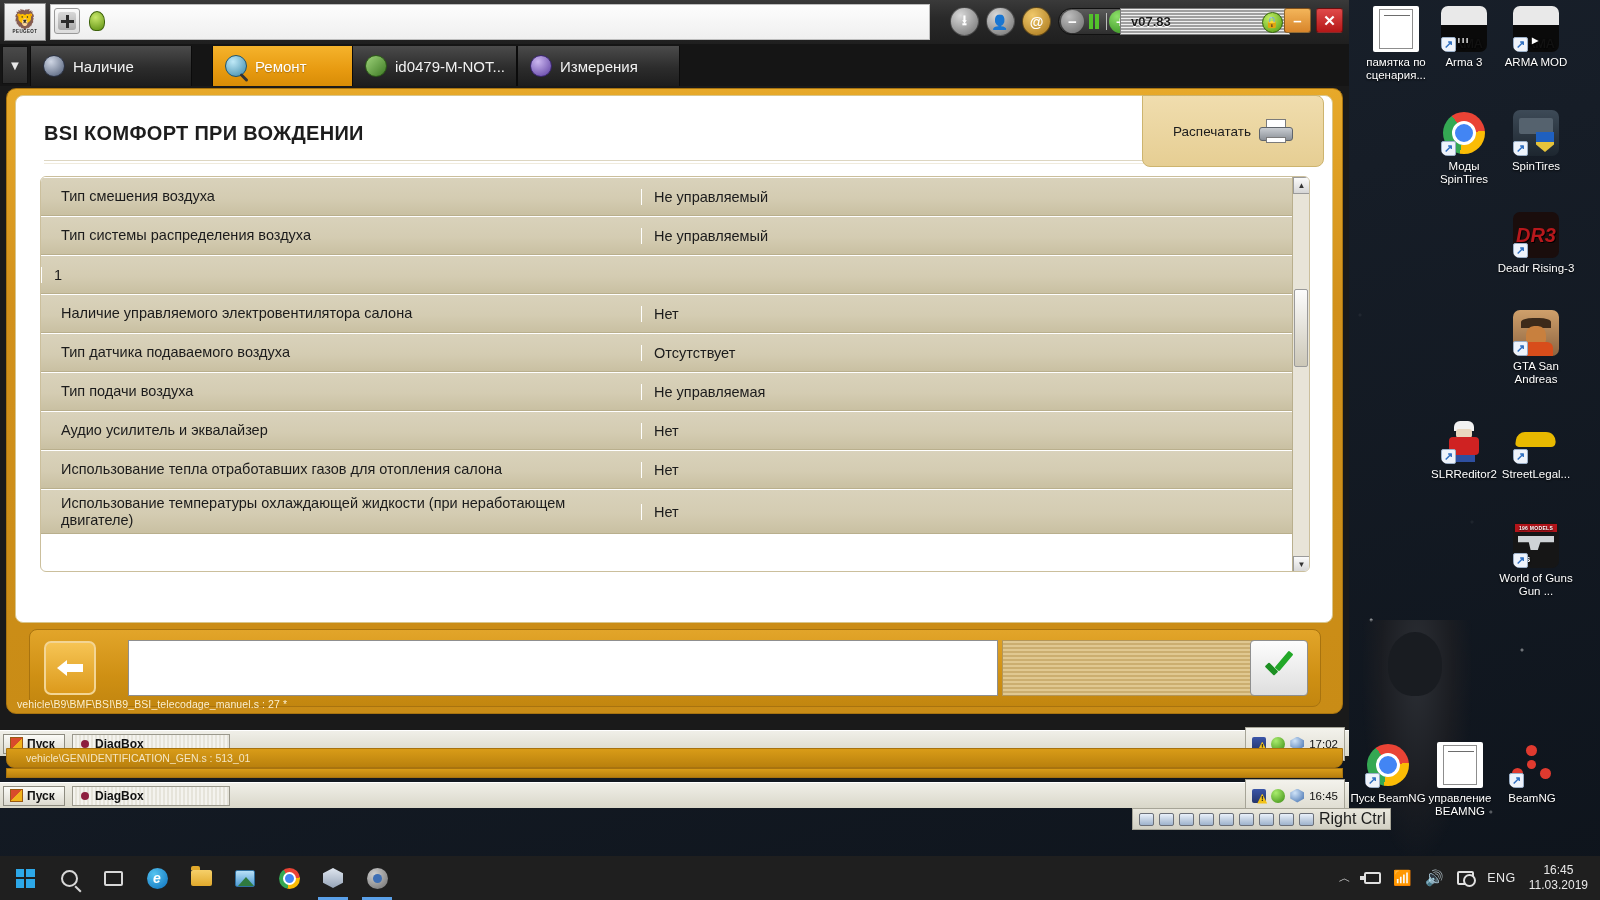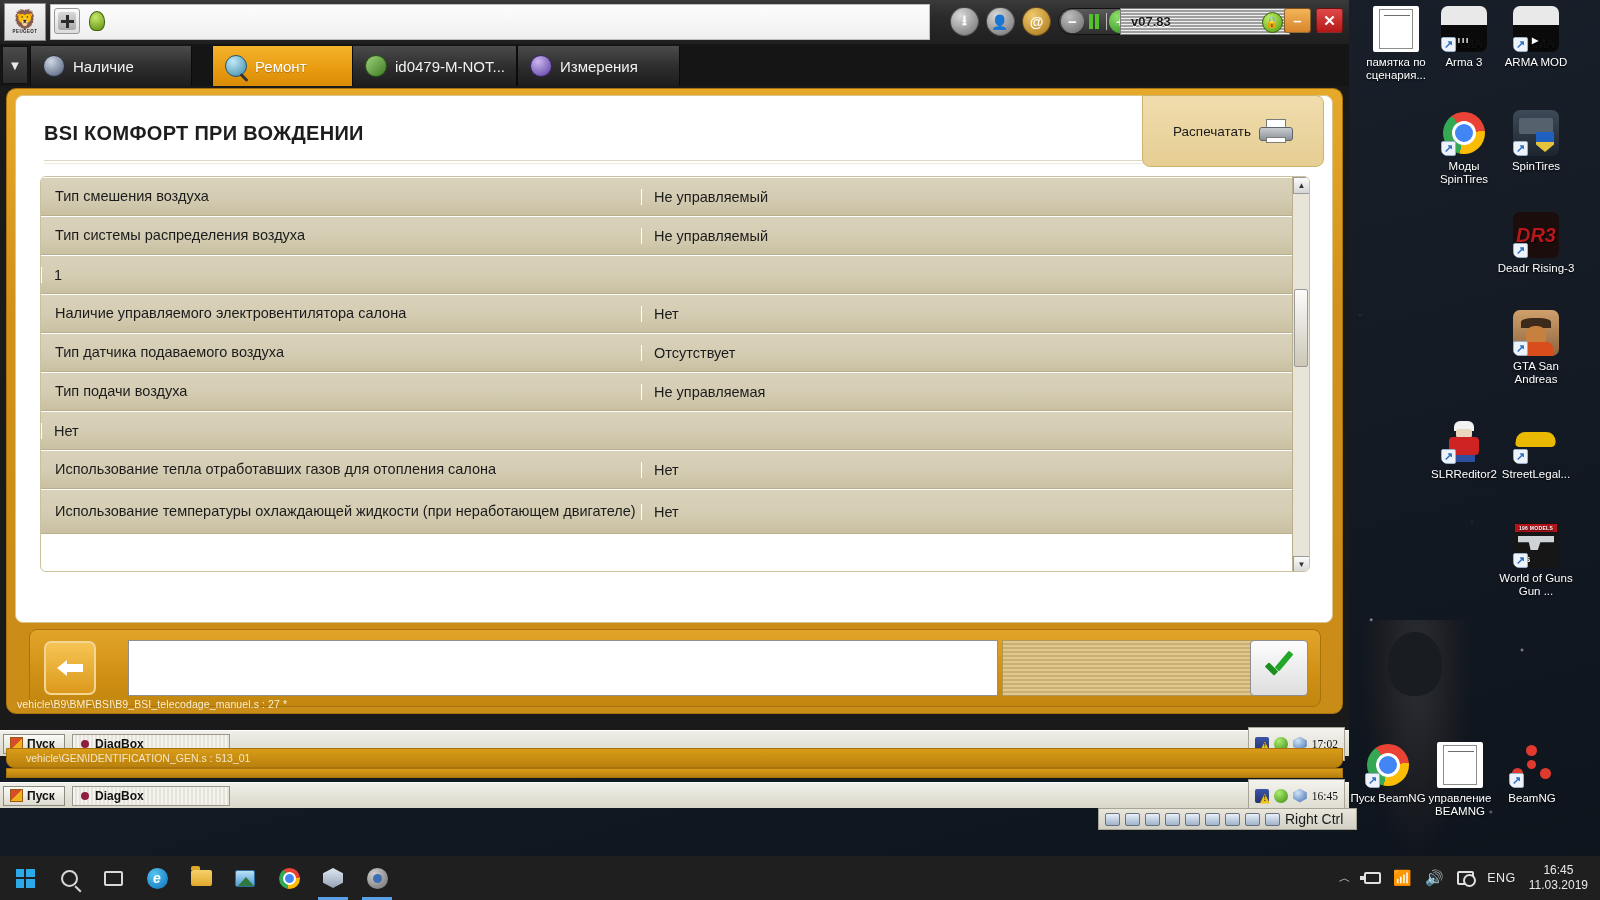--- a/index.html
+++ b/index.html
@@ -249,21 +249,21 @@
     overflow:hidden;
   }
   .list-scroll { position:absolute; inset:0; }
   .row {
     position:relative; height:39px; display:flex; align-items:center;
     background: linear-gradient(#d9d2bb 0%, #d4ccb2 55%, #c9c0a2 100%);
     border-top:1px solid #fff; border-bottom:1px solid #b9af8d;
     margin-bottom:0;
   }
   .row .cell-label {
-    width: 600px; padding-left:14px; font-size:14.5px; color:#1b1b1b;
+    width: 600px; padding-left:20px; font-size:14.5px; color:#1b1b1b;
     line-height:17px;
   }
   .row.tall { height:45px; }
   .row .cell-value {
     flex:1; padding-left:12px; font-size:14.5px; color:#1b1b1b;
     border-left:1px solid #ffffff;
   }
 
   .vscroll {
     position:absolute; right:0; top:0; width:17px; height:396px;
@@ -347,46 +347,46 @@
     border:1px solid #9a988c;
     display:flex;align-items:center;gap:6px;padding-left:8px;
     font-size:12px;font-weight:bold;color:#111;
   }
   .xp-task .dot{width:8px;height:8px;border-radius:50%;background:#8d1f3f;}
   .xp-tray {
     position:absolute; right:4px; height:20px;
     background: linear-gradient(#f3f2ec,#dddbcf);
     border:1px solid #a6a497;
     display:flex; align-items:center; gap:5px; padding:16px 6px;
-    font-size:11.5px; color:#111;font-family:Liberation Serif, serif;
+    font-size:11.5px; color:#111;
   }
   .tray-ico{width:14px;height:14px;border-radius:2px;}
   .tray-warn{background:linear-gradient(#3a55a8,#24356c); position:relative;}
   .tray-warn:after{content:"!";position:absolute;right:-1px;bottom:-1px;width:10px;height:10px;background:#f2c219;color:#222;font-size:8px;font-weight:bold;line-height:10px;text-align:center;clip-path:polygon(50% 0,100% 100%,0 100%);}
   .tray-green{border-radius:50%;background:radial-gradient(circle at 35% 28%,#a9ec6d,#3a8b12);}
   .tray-blue{background:radial-gradient(circle at 35% 28%,#cfe3f8,#3867a8); clip-path: polygon(50% 0,100% 28%,100% 72%,50% 100%,0 72%,0 28%);}
 
   .xp-path {
     position:absolute; left:26px; top:752px; font-size:10.5px; color:#f4e6c2;
   }
   .gold-strip {
     position:absolute; left:6px; width:1337px; height:20px;
     background: linear-gradient(#d99c18,#b9800d);
     border:1px solid #a8730f; border-radius:0 0 8px 8px;
   }
   .gold-strip.a { top:748px; }
   .gold-strip.b { top:768px; height:10px; border-radius:0; }
 
   
   .vm-strip {
-    position:absolute; left:1098px; top:808px; width:259px; height:22px;
+    position:absolute; left:1132px; top:808px; width:259px; height:22px;
     background: linear-gradient(#e9e7dd,#d2d0c4);
     border:1px solid #a6a497;
     display:flex; align-items:center; gap:5px; padding-left:6px;
-    font-size:14px; color:#1b1b1b;
+    font-size:16px; color:#1b1b1b;
   }
   .vm-ico{width:15px;height:13px;border:1px solid #6b6f78;background:linear-gradient(#e9f0fa,#9fb3cc);border-radius:2px;}
 
   
   .w10-bar {
     position:absolute; left:0; bottom:0; width:1600px; height:44px;
     background:#1f1f1f;
     display:flex; align-items:center;
   }
   .w10-left { display:flex; align-items:center; gap:2px; padding-left:4px; }
@@ -646,20 +646,21 @@
             </div>
             <div class="row">
               <div class="cell-label">Тип датчика подаваемого воздуха</div>
               <div class="cell-value">Отсутствует</div>
             </div>
             <div class="row">
               <div class="cell-label">Тип подачи воздуха</div>
               <div class="cell-value">Не управляемая</div>
             </div>
             <div class="row">
+              <div class="cell-label">Аудио усилитель и эквалайзер</div>
               <div class="cell-value">Нет</div>
             </div>
             <div class="row">
               <div class="cell-label">Использование тепла отработавших газов для отопления салона</div>
               <div class="cell-value">Нет</div>
             </div>
             <div class="row tall">
               <div class="cell-label">Использование температуры охлаждающей жидкости (при неработающем двигателе)</div>
               <div class="cell-value">Нет</div>
             </div>

